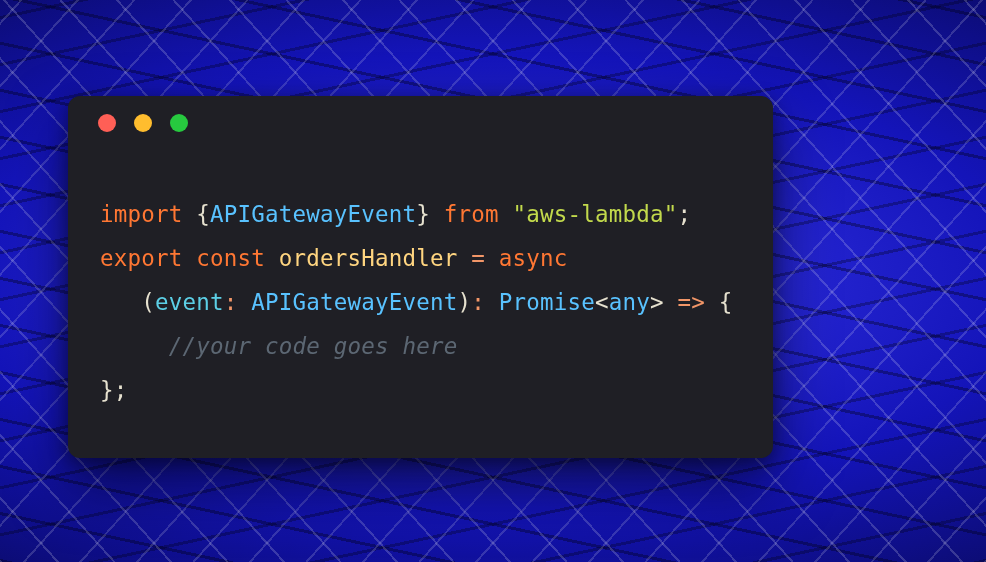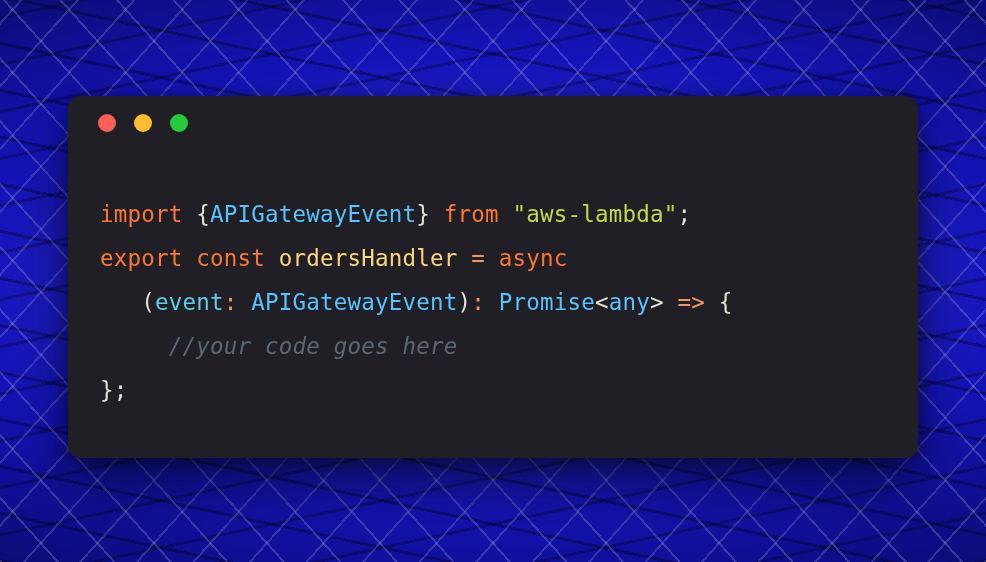--- a/index.html
+++ b/index.html
@@ -14,21 +14,21 @@
     background:
       repeating-linear-gradient(48deg, rgba(255,255,255,0.18) 0 2px, transparent 2px 42px),
       repeating-linear-gradient(-48deg, rgba(255,255,255,0.16) 0 2px, transparent 2px 42px),
       repeating-linear-gradient(12deg, rgba(0,0,20,0.35) 0 3px, transparent 3px 46px),
       repeating-linear-gradient(-12deg, rgba(0,0,20,0.30) 0 3px, transparent 3px 46px),
       radial-gradient(ellipse 120% 90% at 50% 50%, #3a3af0 0%, #1414b9 45%, #0a0a66 75%, #040433 100%);
   }
   .code-window {
     position: absolute;
     left: 68px; top: 96px;
-    width: 850px; height: 362px;
+    width: 705px; height: 362px;
     background: #1f1f25;
     border-radius: 12px;
     box-shadow: 0 28px 60px rgba(0,0,0,0.55), 0 4px 18px rgba(0,0,0,0.4);
     overflow: hidden;
   }
   .titlebar {
     height: 54px;
     display: flex; align-items: center;
     padding-left: 30px;
     gap: 18px;

